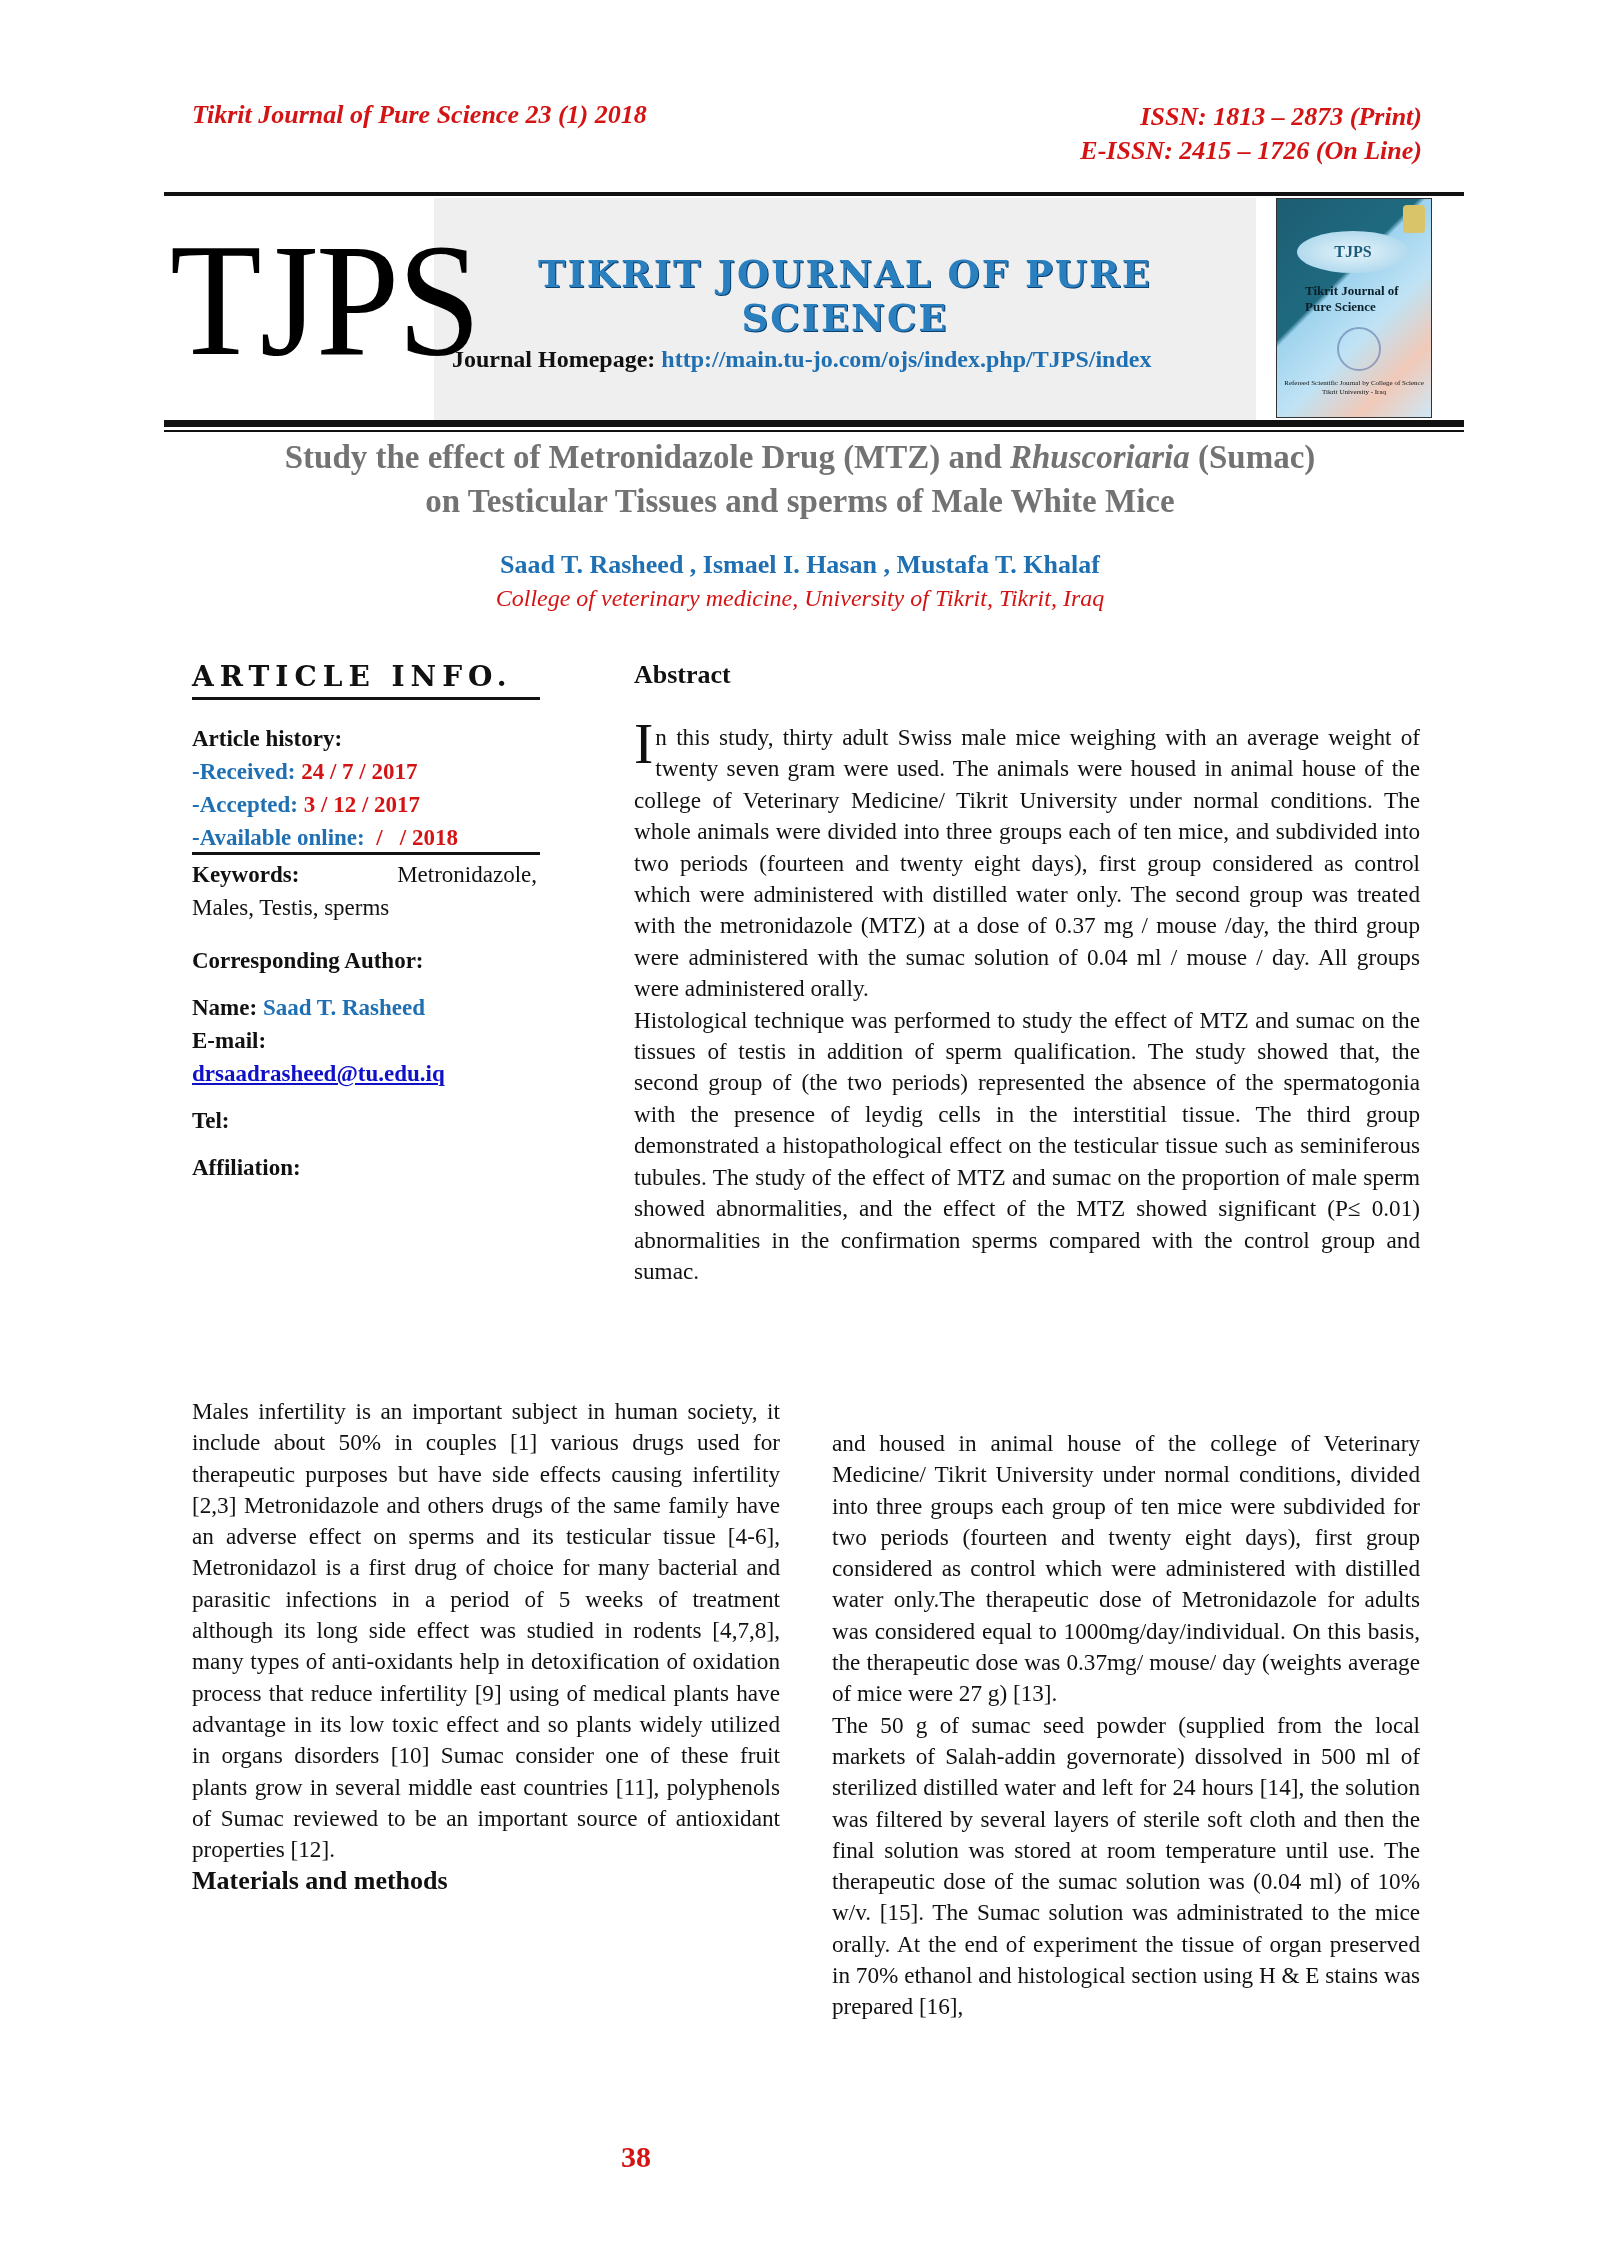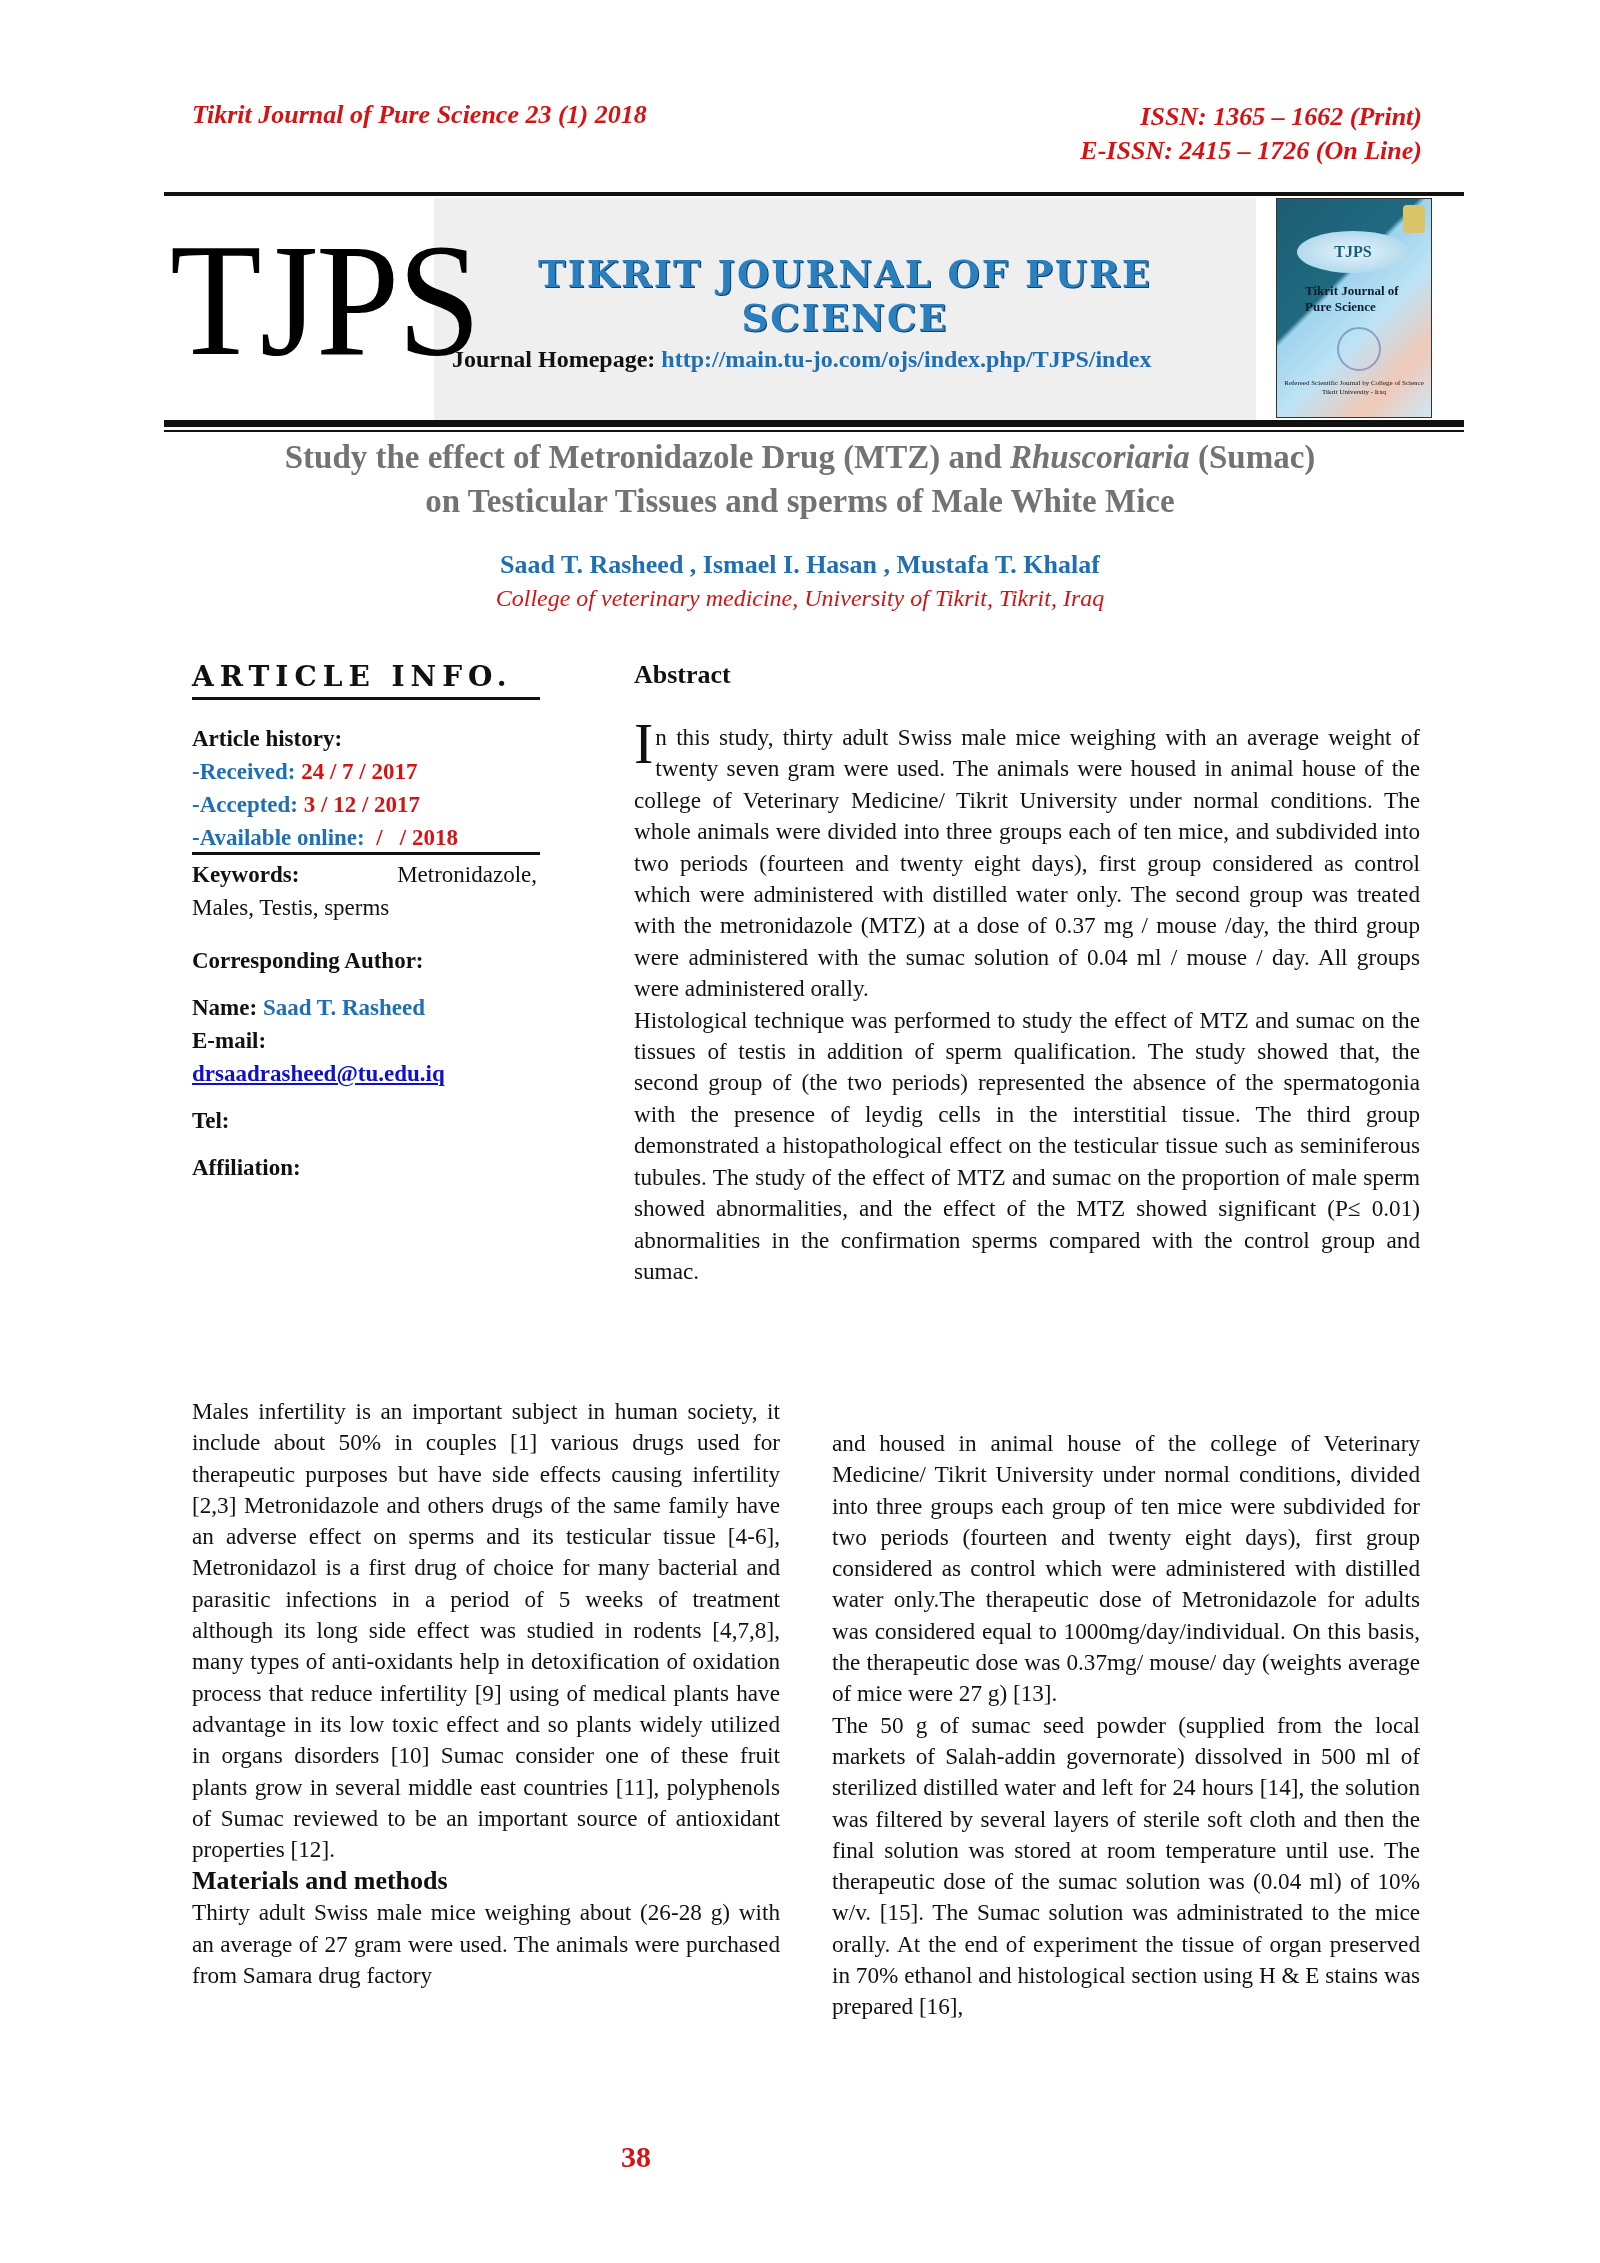--- a/index.html
+++ b/index.html
@@ -56,21 +56,21 @@
   .col-left { left: 192px; top: 1396px; width: 588px; }
   .col-right { left: 832px; top: 1428px; width: 588px; }
   .sec-head { font-size: 26px; font-weight: bold; line-height: 32px; }
   .pageno { left: 0; top: 2140px; width: 1272px; text-align: center; font-size: 30px; font-weight: bold; color: #d41414; }
 </style>
 </head>
 <body>
 
 <div class="abs run-left">Tikrit Journal of Pure Science 23 (1) 2018</div>
 <div class="abs run-right">
-  <div>ISSN: 1365 – 1662 (Print)</div>
+  <div>ISSN: 1813 – 2873 (Print)</div>
   <div>E-ISSN: 2415 – 1726 (On Line)</div>
 </div>
 
 <div class="abs rule-top"></div>
 <div class="abs banner"></div>
 <div class="abs banner-panel"></div>
 <div class="abs banner-logo">TJPS</div>
 <div class="abs banner-title">TIKRIT JOURNAL OF PURE SCIENCE</div>
 <div class="abs banner-home">
   <span>Journal Homepage:</span>
@@ -124,20 +124,19 @@
 <div class="abs abs-head">Abstract</div>
 <div class="abs abs-text">
   <span class="dropcap">I</span>
   <div style="text-indent:0">n this study, thirty adult Swiss male mice weighing with an average weight of twenty seven gram were used. The animals were housed in animal house of the college of Veterinary Medicine/ Tikrit University under normal conditions. The whole animals were divided into three groups each of ten mice, and subdivided into two periods (fourteen and twenty eight days), first group considered as control which were administered with distilled water only. The second group was treated with the metronidazole (MTZ) at a dose of 0.37 mg / mouse /day, the third group were administered with the sumac solution of 0.04 ml / mouse / day. All groups were administered orally.</div>
   <div>Histological technique was performed to study the effect of MTZ and sumac on the tissues of testis in addition of sperm qualification. The study showed that, the second group of (the two periods) represented the absence of the spermatogonia with the presence of leydig cells in the interstitial tissue. The third group demonstrated a histopathological effect on the testicular tissue such as seminiferous tubules. The study of the effect of MTZ and sumac on the proportion of male sperm showed abnormalities, and the effect of the MTZ showed significant (P≤ 0.01) abnormalities in the confirmation sperms compared with the control group and sumac.</div>
 </div>
 
 <div class="abs col col-left">
   <div>Males infertility is an important subject in human society, it include about 50% in couples [1] various drugs used for therapeutic purposes but have side effects causing infertility [2,3] Metronidazole and others drugs of the same family have an adverse effect on sperms and its testicular tissue [4-6], Metronidazol is a first drug of choice for many bacterial and parasitic infections in a period of 5 weeks of treatment although its long side effect was studied in rodents [4,7,8], many types of anti-oxidants help in detoxification of oxidation process that reduce infertility [9] using of medical plants have advantage in its low toxic effect and so plants widely utilized in organs disorders [10] Sumac consider one of these fruit plants grow in several middle east countries [11], polyphenols of Sumac reviewed to be an important source of antioxidant properties [12].</div>
   <div class="sec-head">Materials and methods</div>
-  <div>Thirty adult Swiss male mice weighing about (26-28 g) with an average of 27 gram were used. The animals were purchased from Samara drug factory</div>
 </div>
 <div class="abs col col-right">
   <div>and housed in animal house of the college of Veterinary Medicine/ Tikrit University under normal conditions, divided into three groups each group of ten mice were subdivided for two periods (fourteen and twenty eight days), first group considered as control which were administered with distilled water only.The therapeutic dose of Metronidazole for adults was considered equal to 1000mg/day/individual. On this basis, the therapeutic dose was 0.37mg/ mouse/ day (weights average of mice were 27 g) [13].</div>
   <div>The 50 g of sumac seed powder (supplied from the local markets of Salah-addin governorate) dissolved in 500 ml of sterilized distilled water and left for 24 hours [14], the solution was filtered by several layers of sterile soft cloth and then the final solution was stored at room temperature until use. The therapeutic dose of the sumac solution was (0.04 ml) of 10% w/v. [15]. The Sumac solution was administrated to the mice orally. At the end of experiment the tissue of organ preserved in 70% ethanol and histological section using H &amp; E stains was prepared [16],</div>
 </div>
 
 <div class="abs pageno">38</div>
 
 </body></html>

